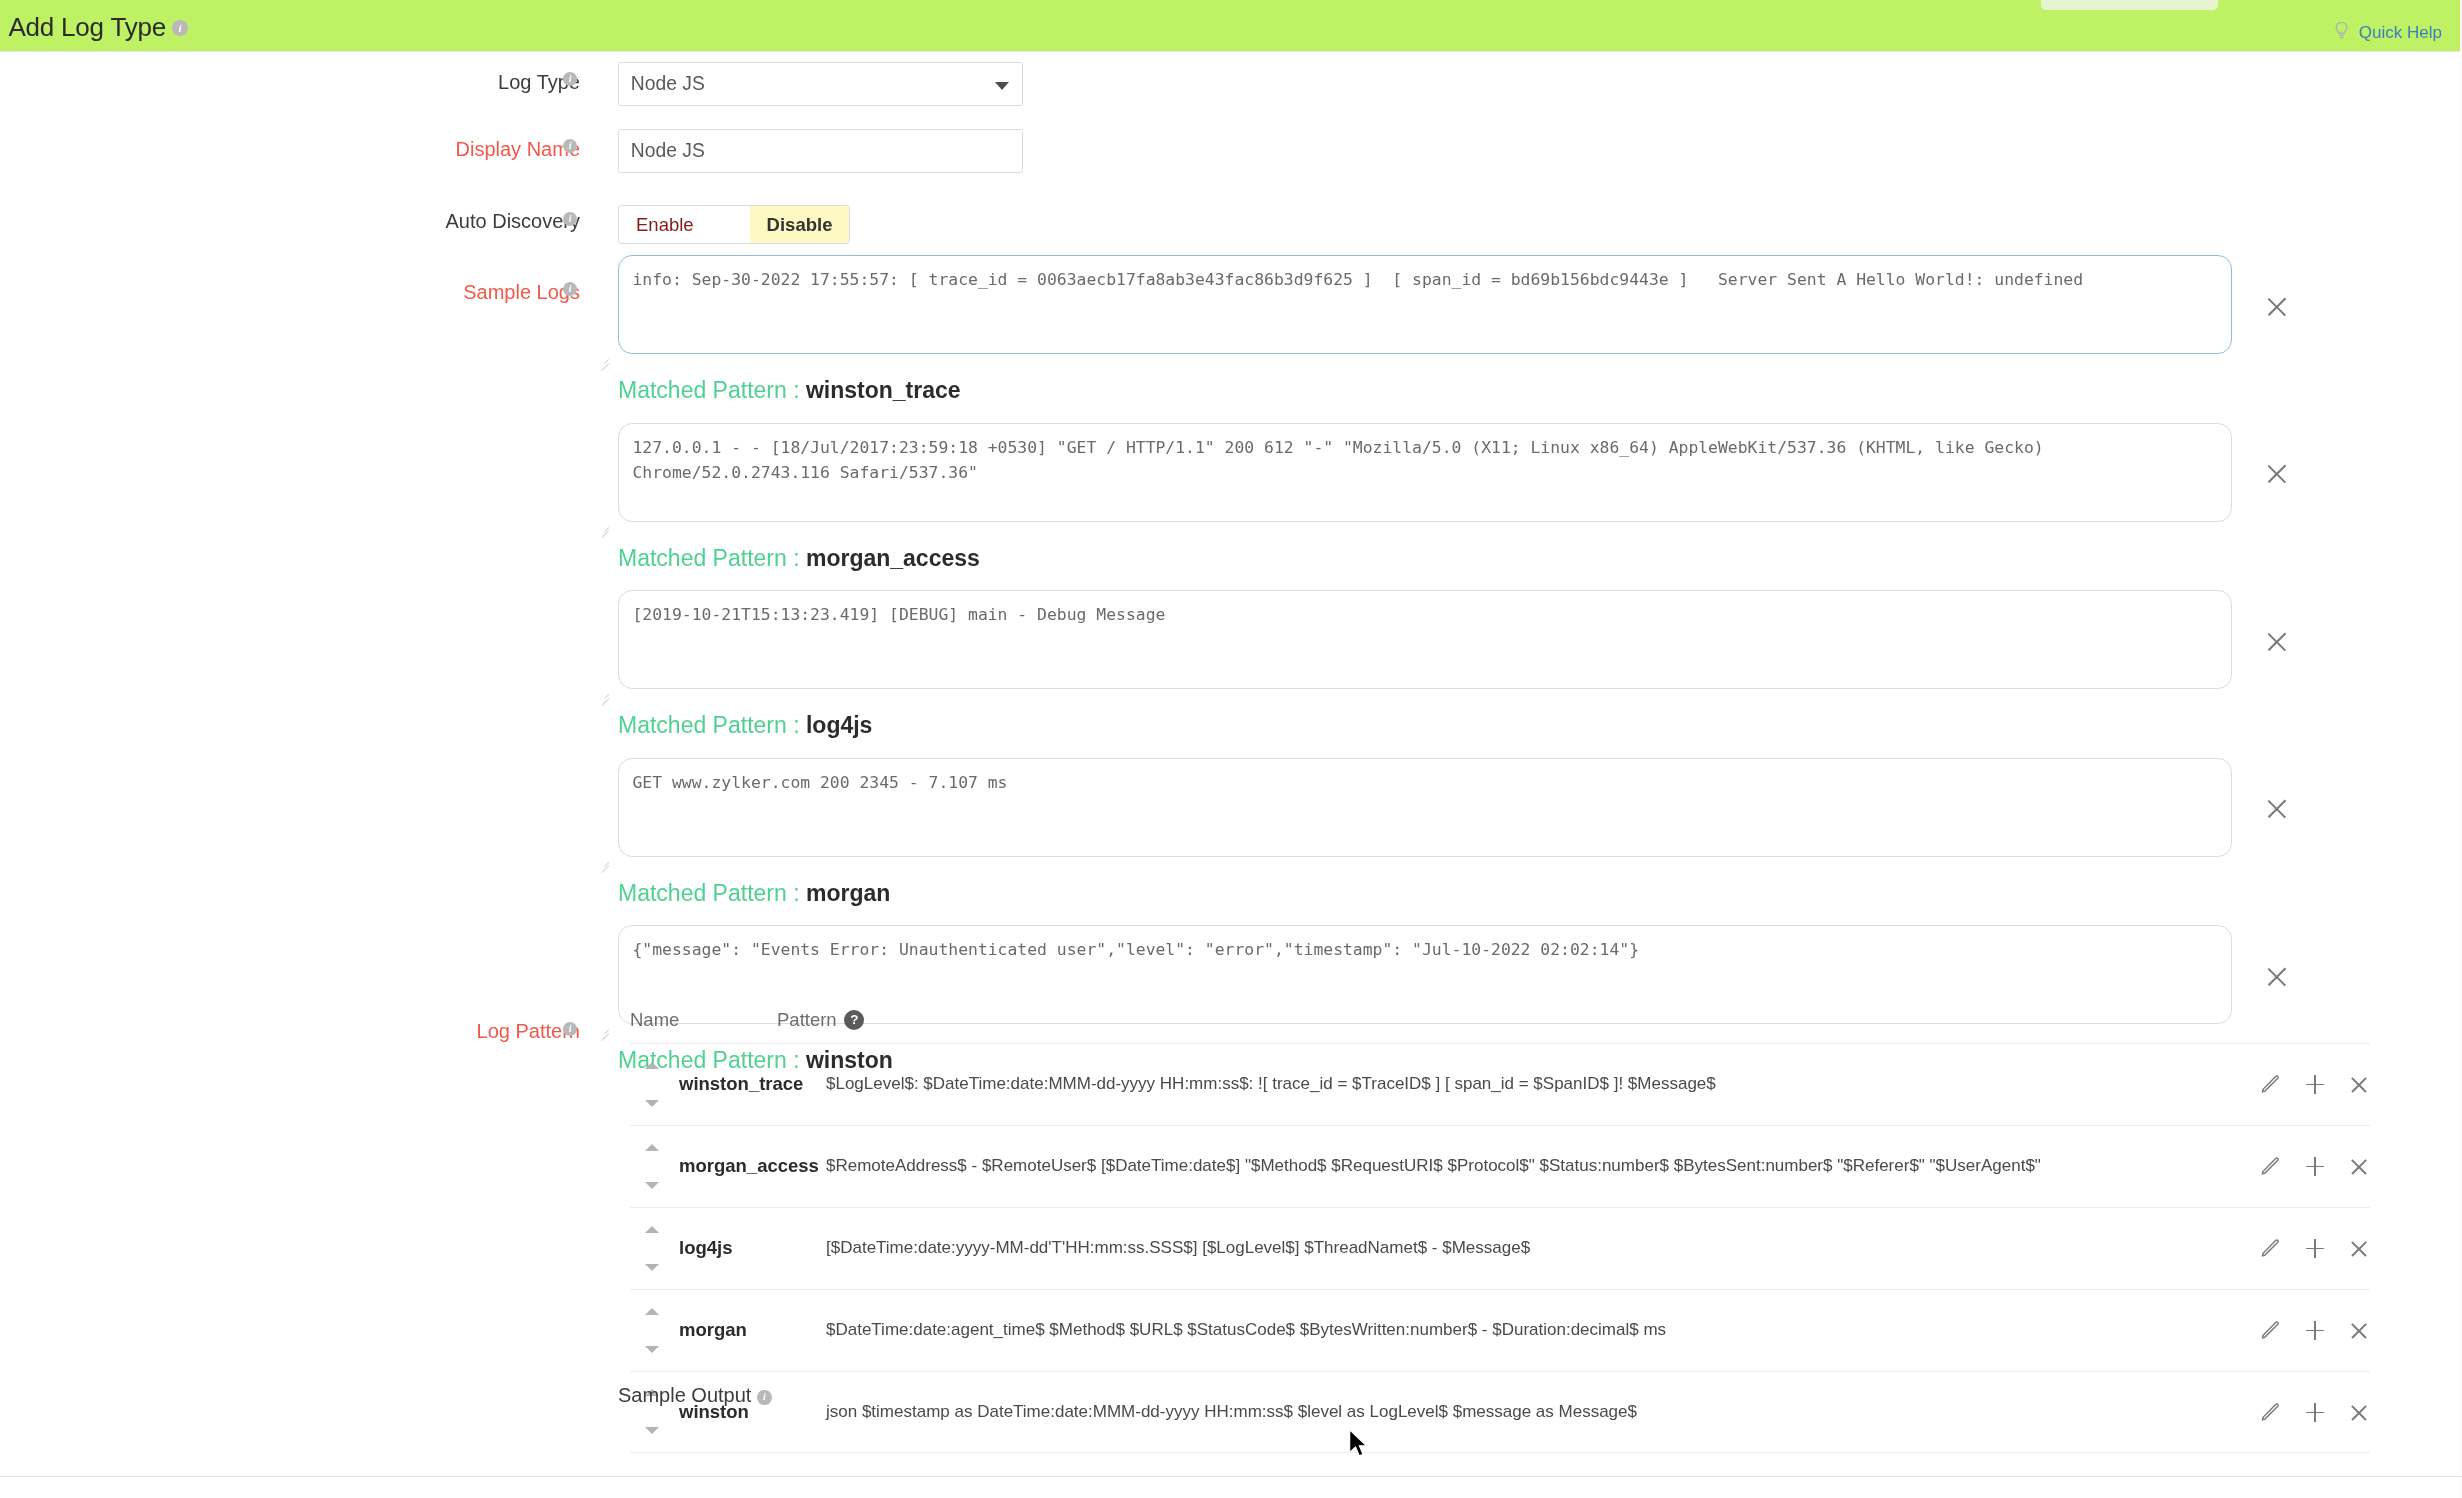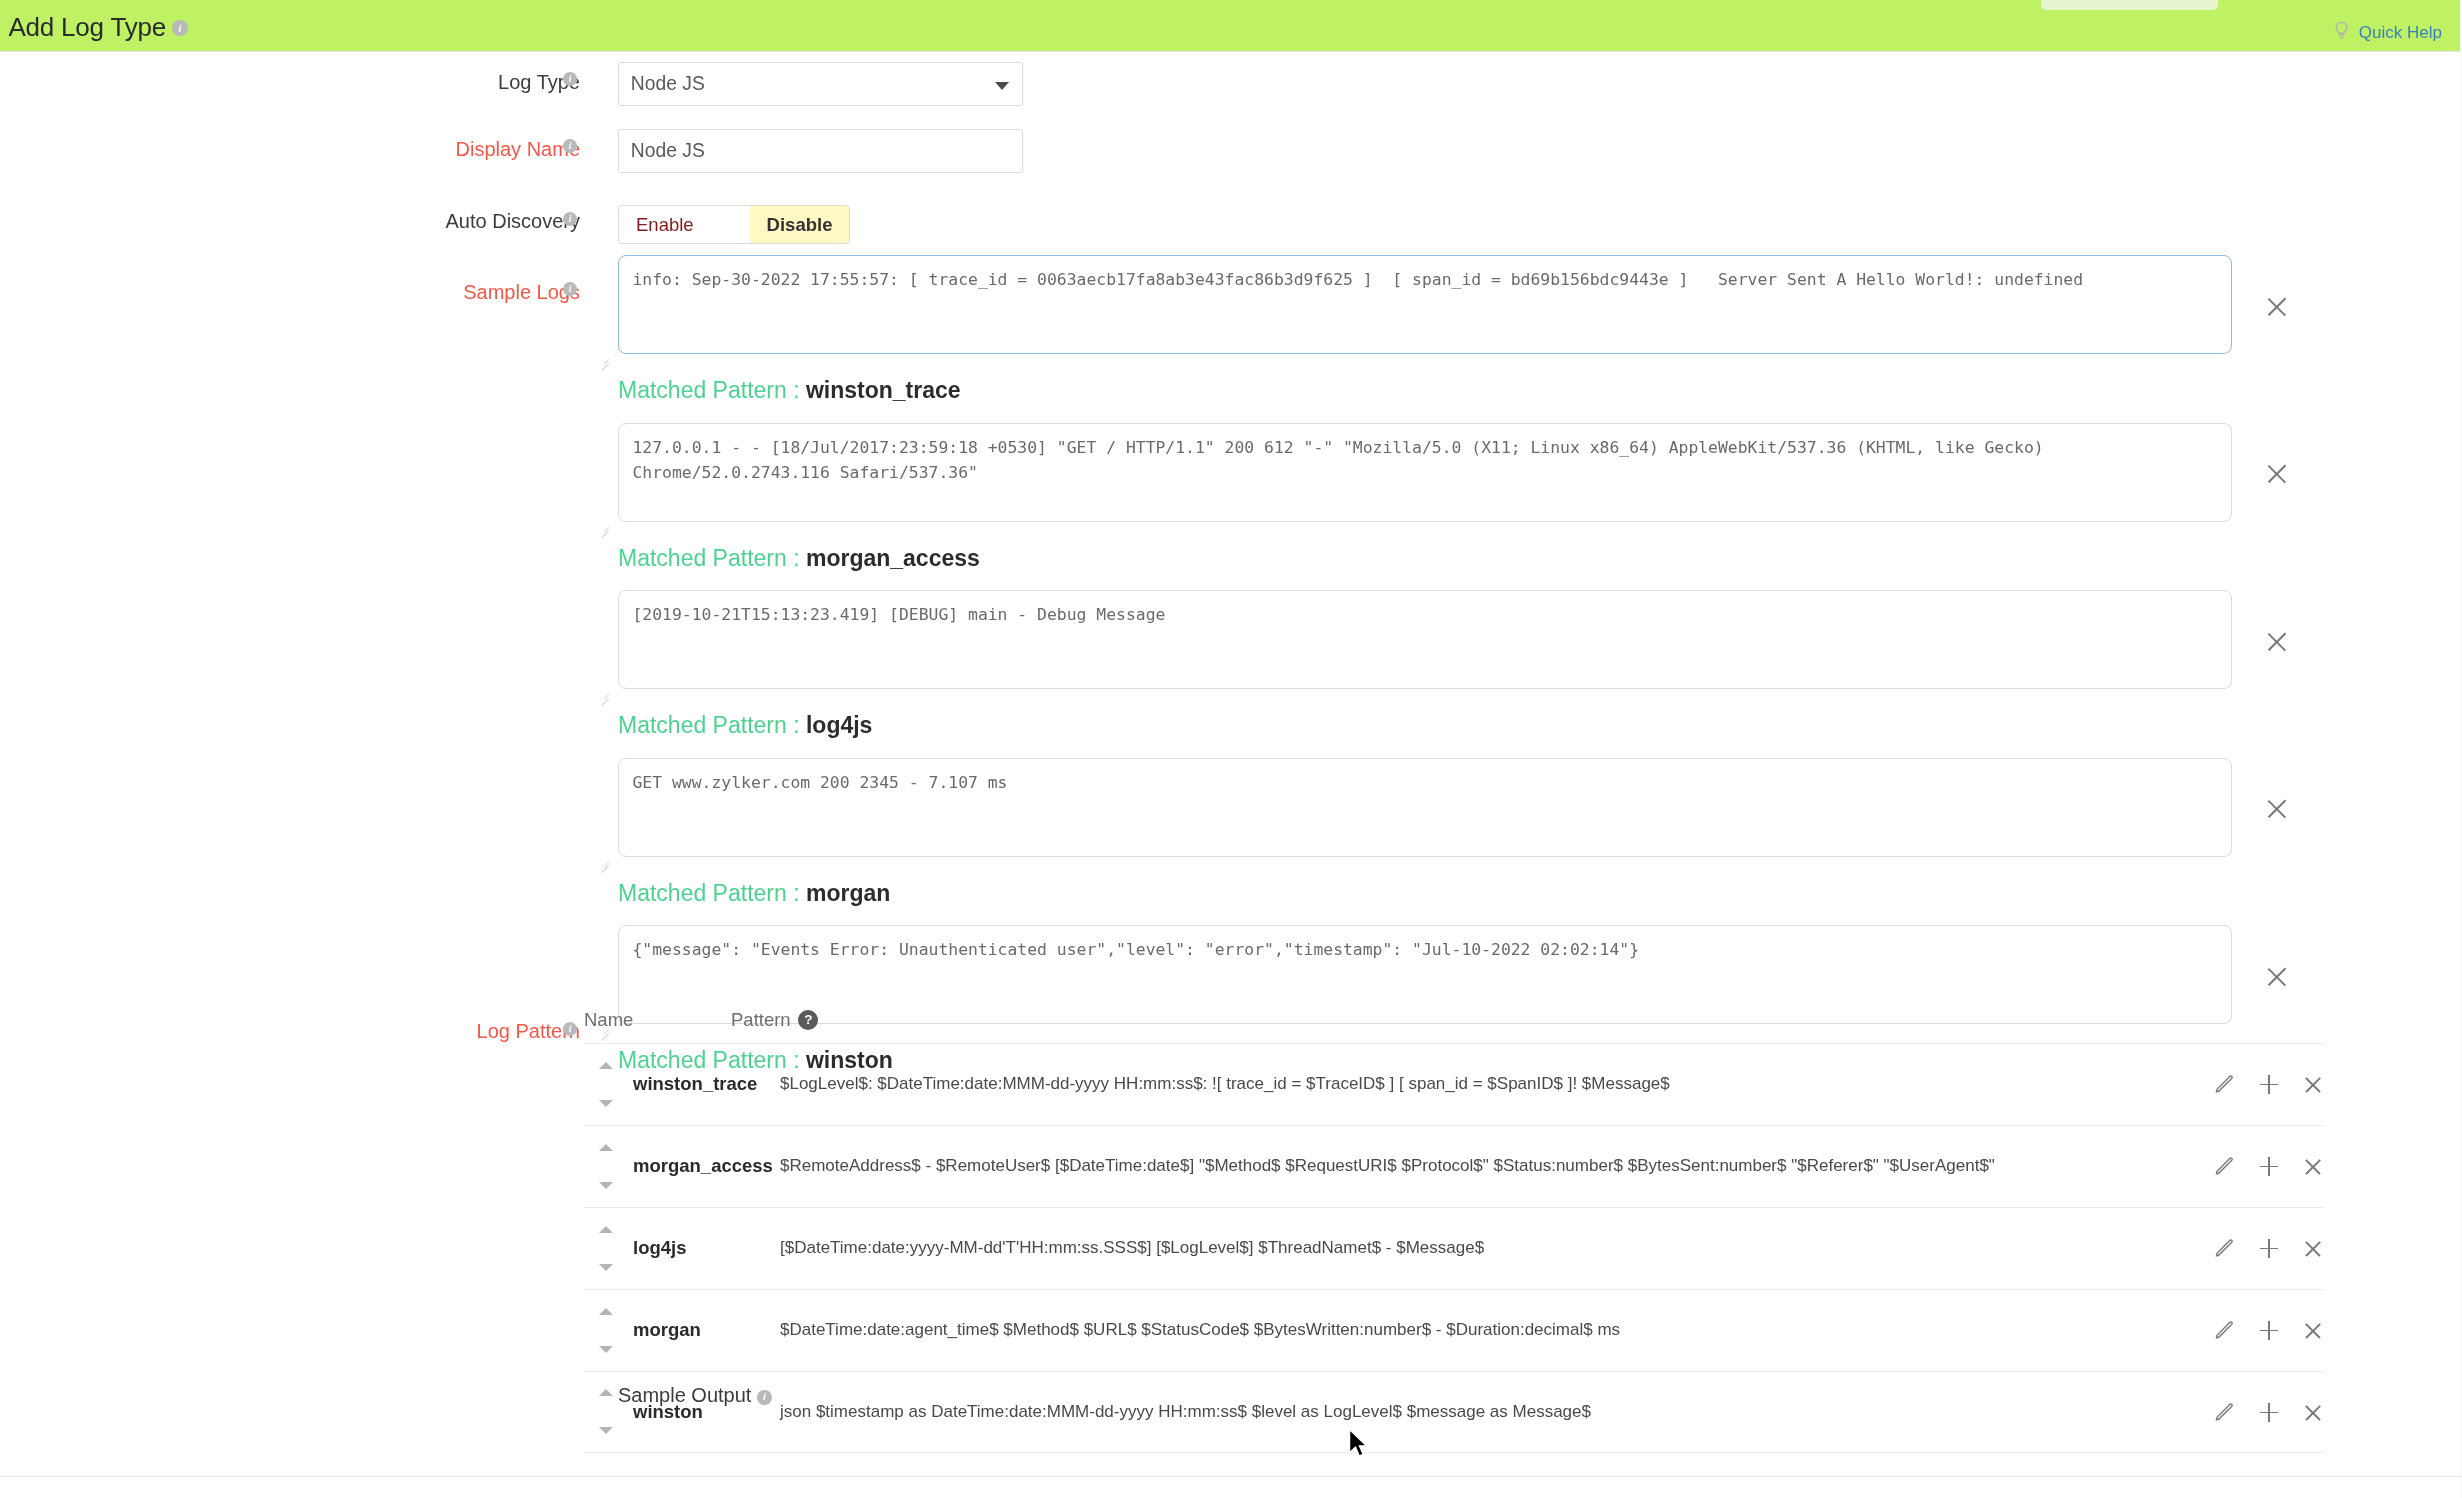--- a/index.html
+++ b/index.html
@@ -74,21 +74,21 @@
   .toggle span {
     display:block; padding:0 17px; height:37px; line-height:37px; font-size:18.5px;
     color:#7f1d1d; cursor:pointer; min-width:69px; text-align:center;
   }
   .toggle span.on { background:#fef9c3; color:#333; font-weight:600;margin-left:39px; }
 
   
   .logblock { position:relative; }
   textarea.logarea {
     width:1614px; height:99px; resize:none;
-    border:0.8px solid #dcdcdc; border-radius:8px; background:#fff;
+    border:0.8px solid #dcdcdc; border-radius:14px; background:#fff;
     font-family:"DejaVu Sans Mono", monospace; font-size:16.4px; color:#6a6a6a;
     padding:11px 13.5px; line-height:25px; outline:none; overflow:hidden;
   }
   textarea.logarea.focused { border:0.8px solid #93bde0; }
   .resize-grip {
     position:absolute; right:3.4px; bottom:3.4px; width:11.8px; height:11.8px; pointer-events:none;
   }
   .resize-grip i { position:absolute; right:0; background:#cfcfcf; height:0.8px; }
   .resize-grip i:nth-child(1){ bottom:1.7px; width:10px; transform:rotate(-45deg); transform-origin:right bottom;}
   .resize-grip i:nth-child(2){ bottom:5px; width:5.9px; transform:rotate(-45deg); transform-origin:right bottom;}
@@ -101,21 +101,21 @@
   .del-x:before { transform:rotate(45deg); }
   .del-x:after  { transform:rotate(-45deg); }
 
   .matched {
     font-size:23px; color:#4fd191; margin-top:20px;
   }
   .matched b { color:#2c2c2c; font-weight:700; }
   .matched .sep { color:#4fd191; }
 
   
-  .ptable { position:absolute; left:584px; top:0; width:1740px; }
+  .ptable { position:absolute; left:630px; top:0; width:1740px; }
   .phead { display:flex; font-size:18.5px; color:#6e6e6e; padding-bottom:11.8px; }
   .phead .c-name { width:147px; }
   .phead .c-pat { position:relative; }
   .qmark {
     display:inline-block; width:20px;height:20px;border-radius:50%;
     background:#5a5a5a;color:#fff;font-size:13.5px;line-height:20px;text-align:center;
     font-weight:700; vertical-align:2.5px; margin-left:7.6px;
   }
   .prow {
     display:flex; align-items:center; height:82px;

